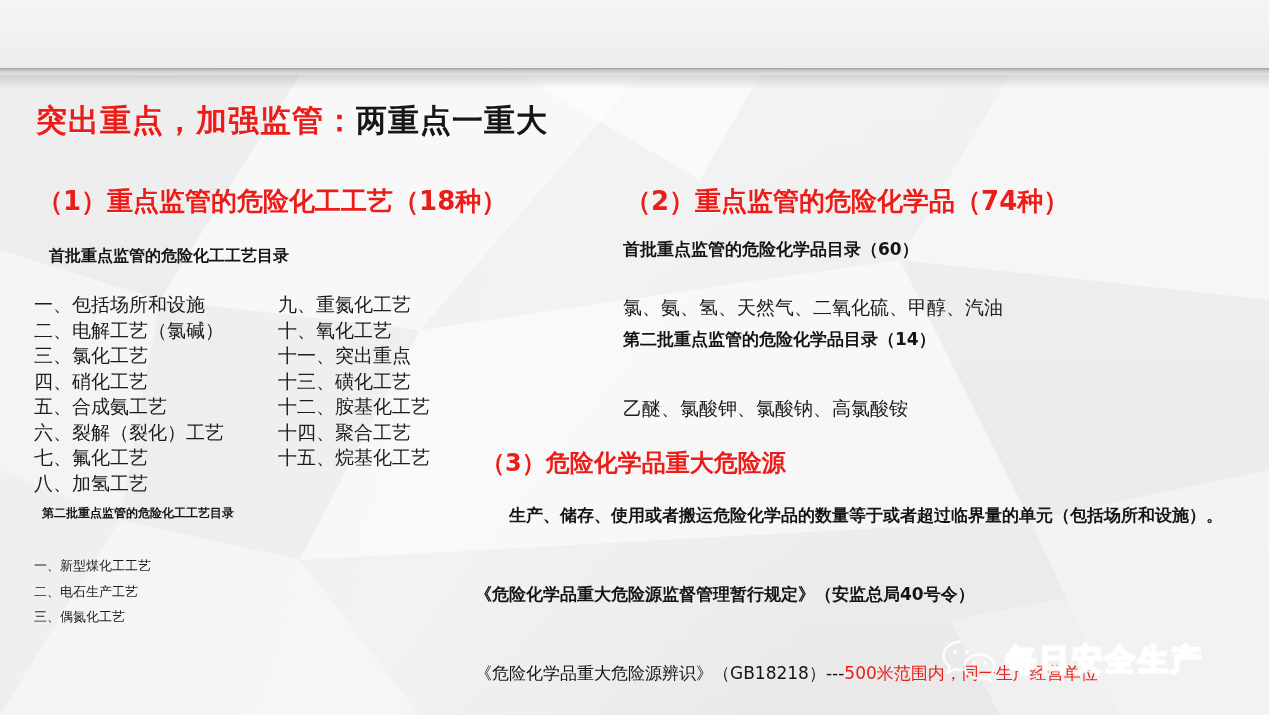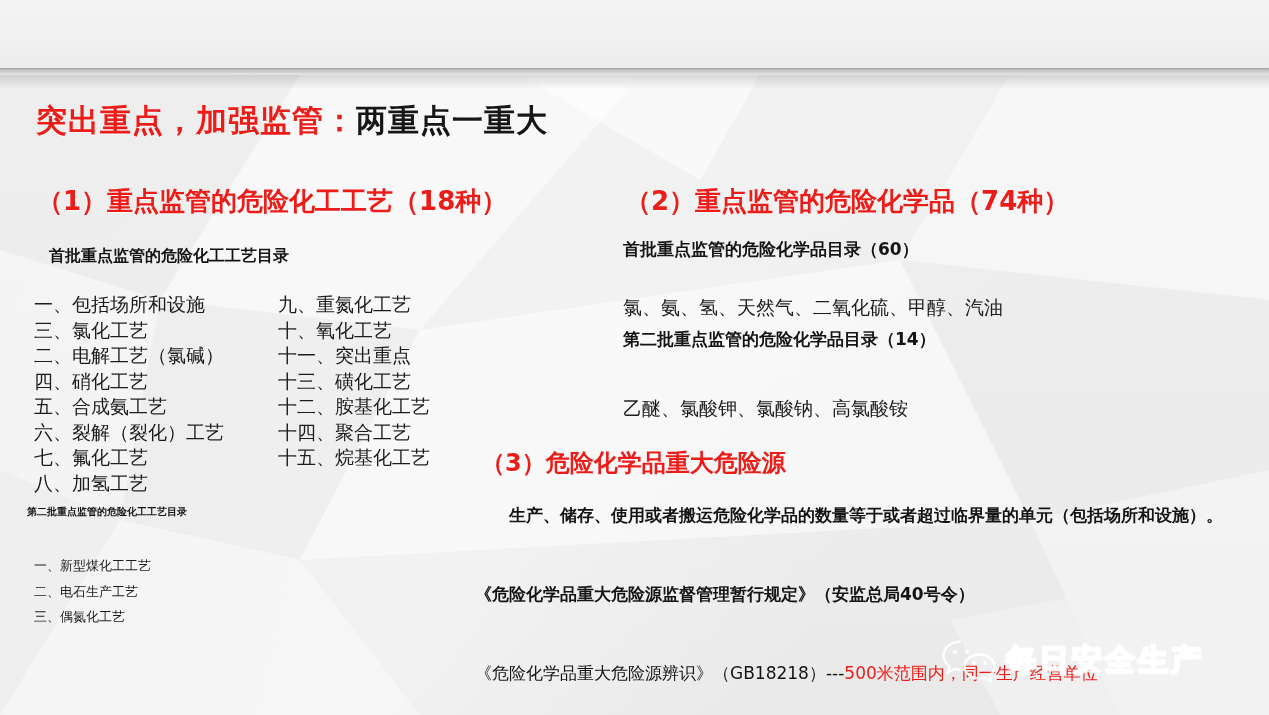--- a/index.html
+++ b/index.html
@@ -72,22 +72,22 @@
   #left-sub1{
     position:absolute;left:49px;top:246px;
     font-size:16px;font-weight:bold;color:#141414;white-space:nowrap;
   }
   .proc-col{
     position:absolute;font-size:19px;color:#1c1c1c;line-height:25.5px;white-space:nowrap;
   }
   #proc-col-a{left:34px;top:292px;}
   #proc-col-b{left:278px;top:292px;}
   #left-sub2{
-    position:absolute;left:27px;top:505px;
-    font-size:10px;font-weight:bold;color:#141414;white-space:nowrap;
+    position:absolute;left:42px;top:505px;
+    font-size:12px;font-weight:bold;color:#141414;white-space:nowrap;
   }
   #proc-col-c{
     position:absolute;left:34px;top:553px;
     font-size:13px;color:#1c1c1c;line-height:25.5px;white-space:nowrap;
   }
   
   #right-sub1{
     position:absolute;left:623px;top:238px;
     font-size:17px;font-weight:bold;color:#141414;white-space:nowrap;
   }
@@ -168,22 +168,22 @@
 
     <div id="h-main"><span class="red">突出重点，加强监管：</span><span class="black">两重点一重大</span></div>
 
     <div id="h-sec1">（1）重点监管的危险化工工艺（18种）</div>
     <div id="h-sec2">（2）重点监管的危险化学品（74种）</div>
 
     <div id="left-sub1">首批重点监管的危险化工工艺目录</div>
 
     <div class="proc-col" id="proc-col-a">
       <div>一、包括场所和设施</div>
+      <div>二、电解工艺（氯碱）</div>
       <div>三、氯化工艺</div>
-      <div>二、电解工艺（氯碱）</div>
       <div>四、硝化工艺</div>
       <div>五、合成氨工艺</div>
       <div>六、裂解（裂化）工艺</div>
       <div>七、氟化工艺</div>
       <div>八、加氢工艺</div>
     </div>
 
     <div class="proc-col" id="proc-col-b">
       <div>九、重氮化工艺</div>
       <div>十、氧化工艺</div>

